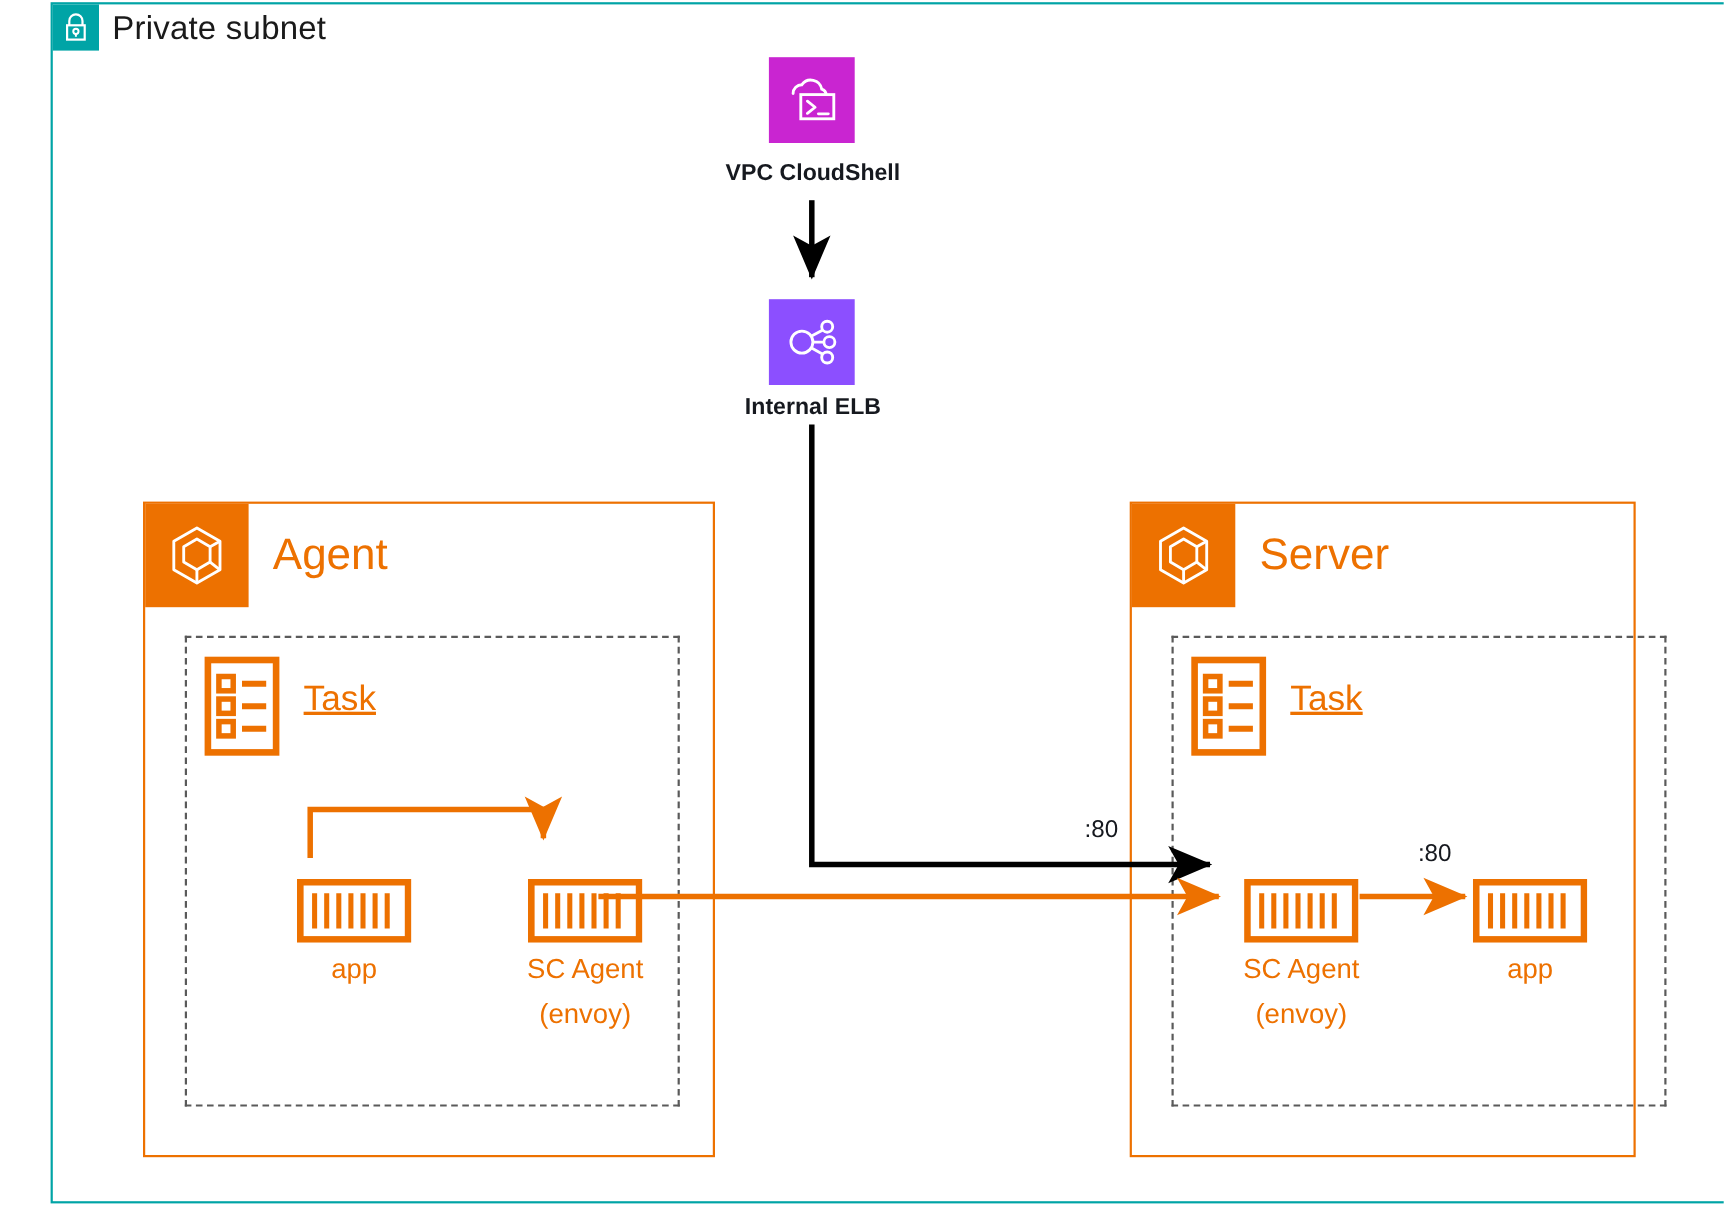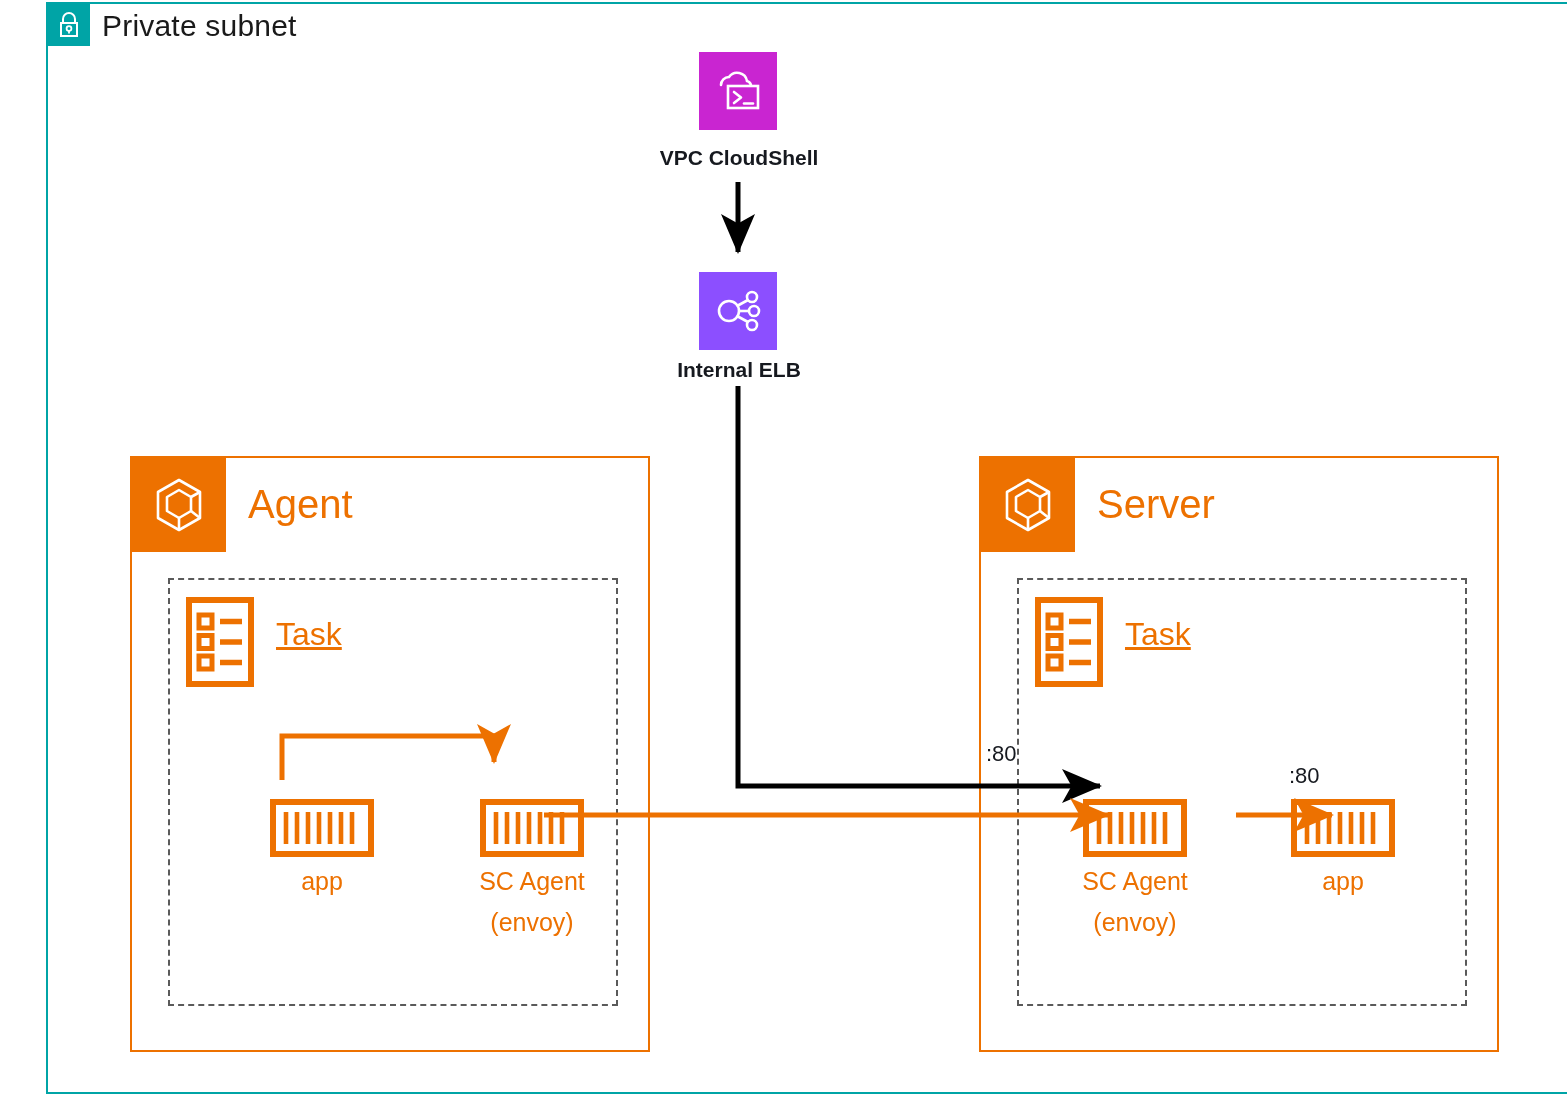--- a/index.html
+++ b/index.html
@@ -215,21 +215,21 @@
           </g>
         </svg>
       </div>
       <div class="container-label" style="left:272px; top:281px; width:180px;">
         <div>SC Agent</div>
         <div>(envoy)</div>
       </div>
     </div>
   </div>
 
-  <div class="svc-box" style="left:935px; top:456px; width:520px; height:596px;">
+  <div class="svc-box" style="left:983px; top:456px; width:460px; height:596px;">
     <div class="svc-box-header">
       <svg width="62" height="62" viewBox="0 0 62 62" aria-hidden="true">
         <path d="M31 6 L52 18 L52 44 L31 56 L10 44 L10 18 Z" fill="none" stroke="#ffffff" stroke-width="2.6" stroke-linejoin="round"></path>
         <path d="M31 16 L43 23 L43 37 L31 44 L19 37 L19 23 Z" fill="none" stroke="#ffffff" stroke-width="2.6" stroke-linejoin="round"></path>
         <path d="M43 37 L52 44" fill="none" stroke="#ffffff" stroke-width="2.6"></path>
         <path d="M43 23 L52 18" fill="none" stroke="#ffffff" stroke-width="2.6"></path>
         <path d="M31 44 L31 56" fill="none" stroke="#ffffff" stroke-width="2.6"></path>
       </svg>
     </div>
     <div class="svc-box-title" style="left:116px;">Server</div>

